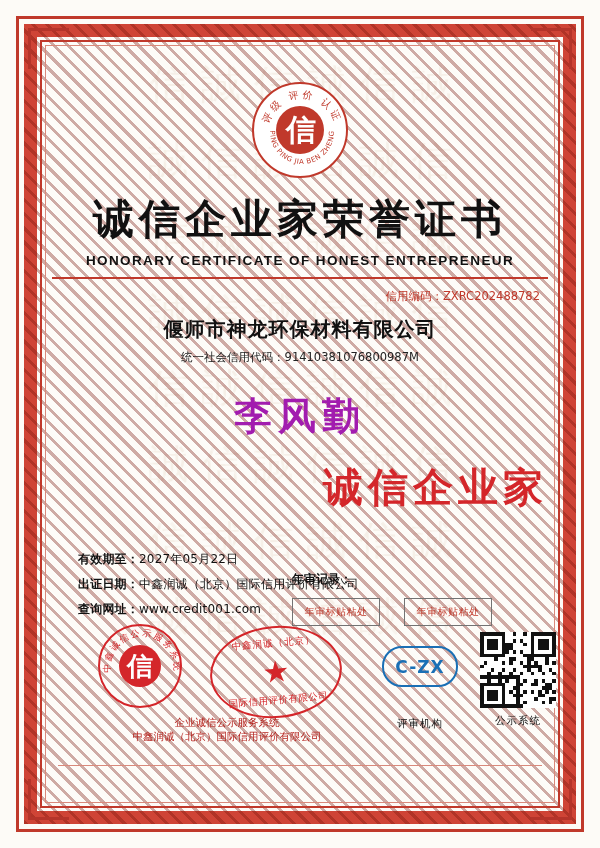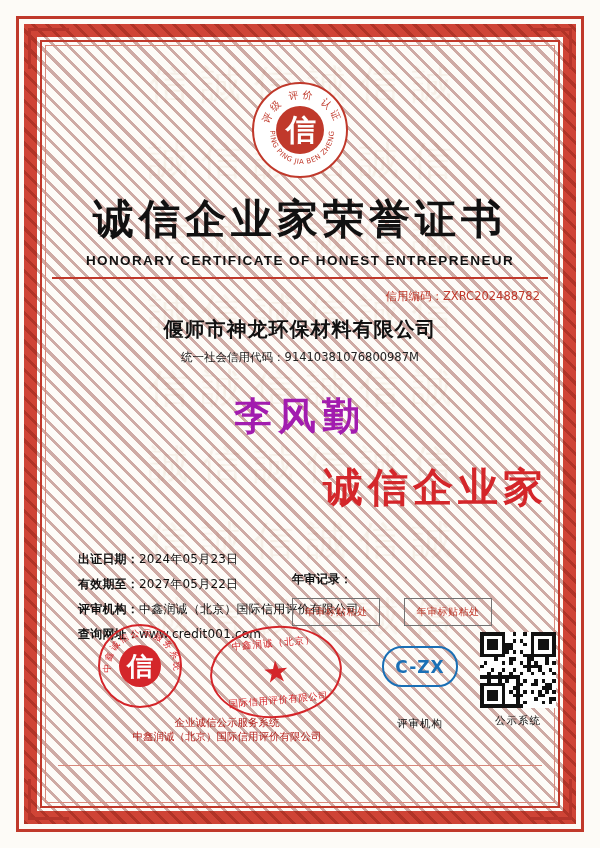--- a/index.html
+++ b/index.html
@@ -434,27 +434,24 @@
     <div class="credit-no"><span>信用编码：</span><span>ZXRC202488782</span></div>
 
     <div class="company">偃师市神龙环保材料有限公司</div>
     <div class="uscc"><span>统一社会信用代码：</span><span>91410381076800987M</span></div>
 
     <div class="person">李风勤</div>
     <div class="award">诚信企业家</div>
 
     <div class="info">
       <div class="info-line">
-        <span class="lbl">出证日期：</span><span class="val">2024年05月23日</span>
-      </div>
-      <div class="info-line">
         <span class="lbl">有效期至：</span><span class="val">2027年05月22日</span>
       </div>
       <div class="info-line">
-        <span class="lbl">评审机构：</span><span class="val">中鑫润诚（北京）国际信用评价有限公司</span>
+        <span class="lbl">出证日期：</span><span class="val">中鑫润诚（北京）国际信用评价有限公司</span>
       </div>
       <div class="info-line">
         <span class="lbl">查询网址：</span><span class="val">www.credit001.com</span>
       </div>
 
       <div class="annual">
         <div class="annual-label">年审记录：</div>
         <div class="annual-boxes">
           <div class="annual-box">年审标贴粘处</div>
           <div class="annual-box">年审标贴粘处</div>

